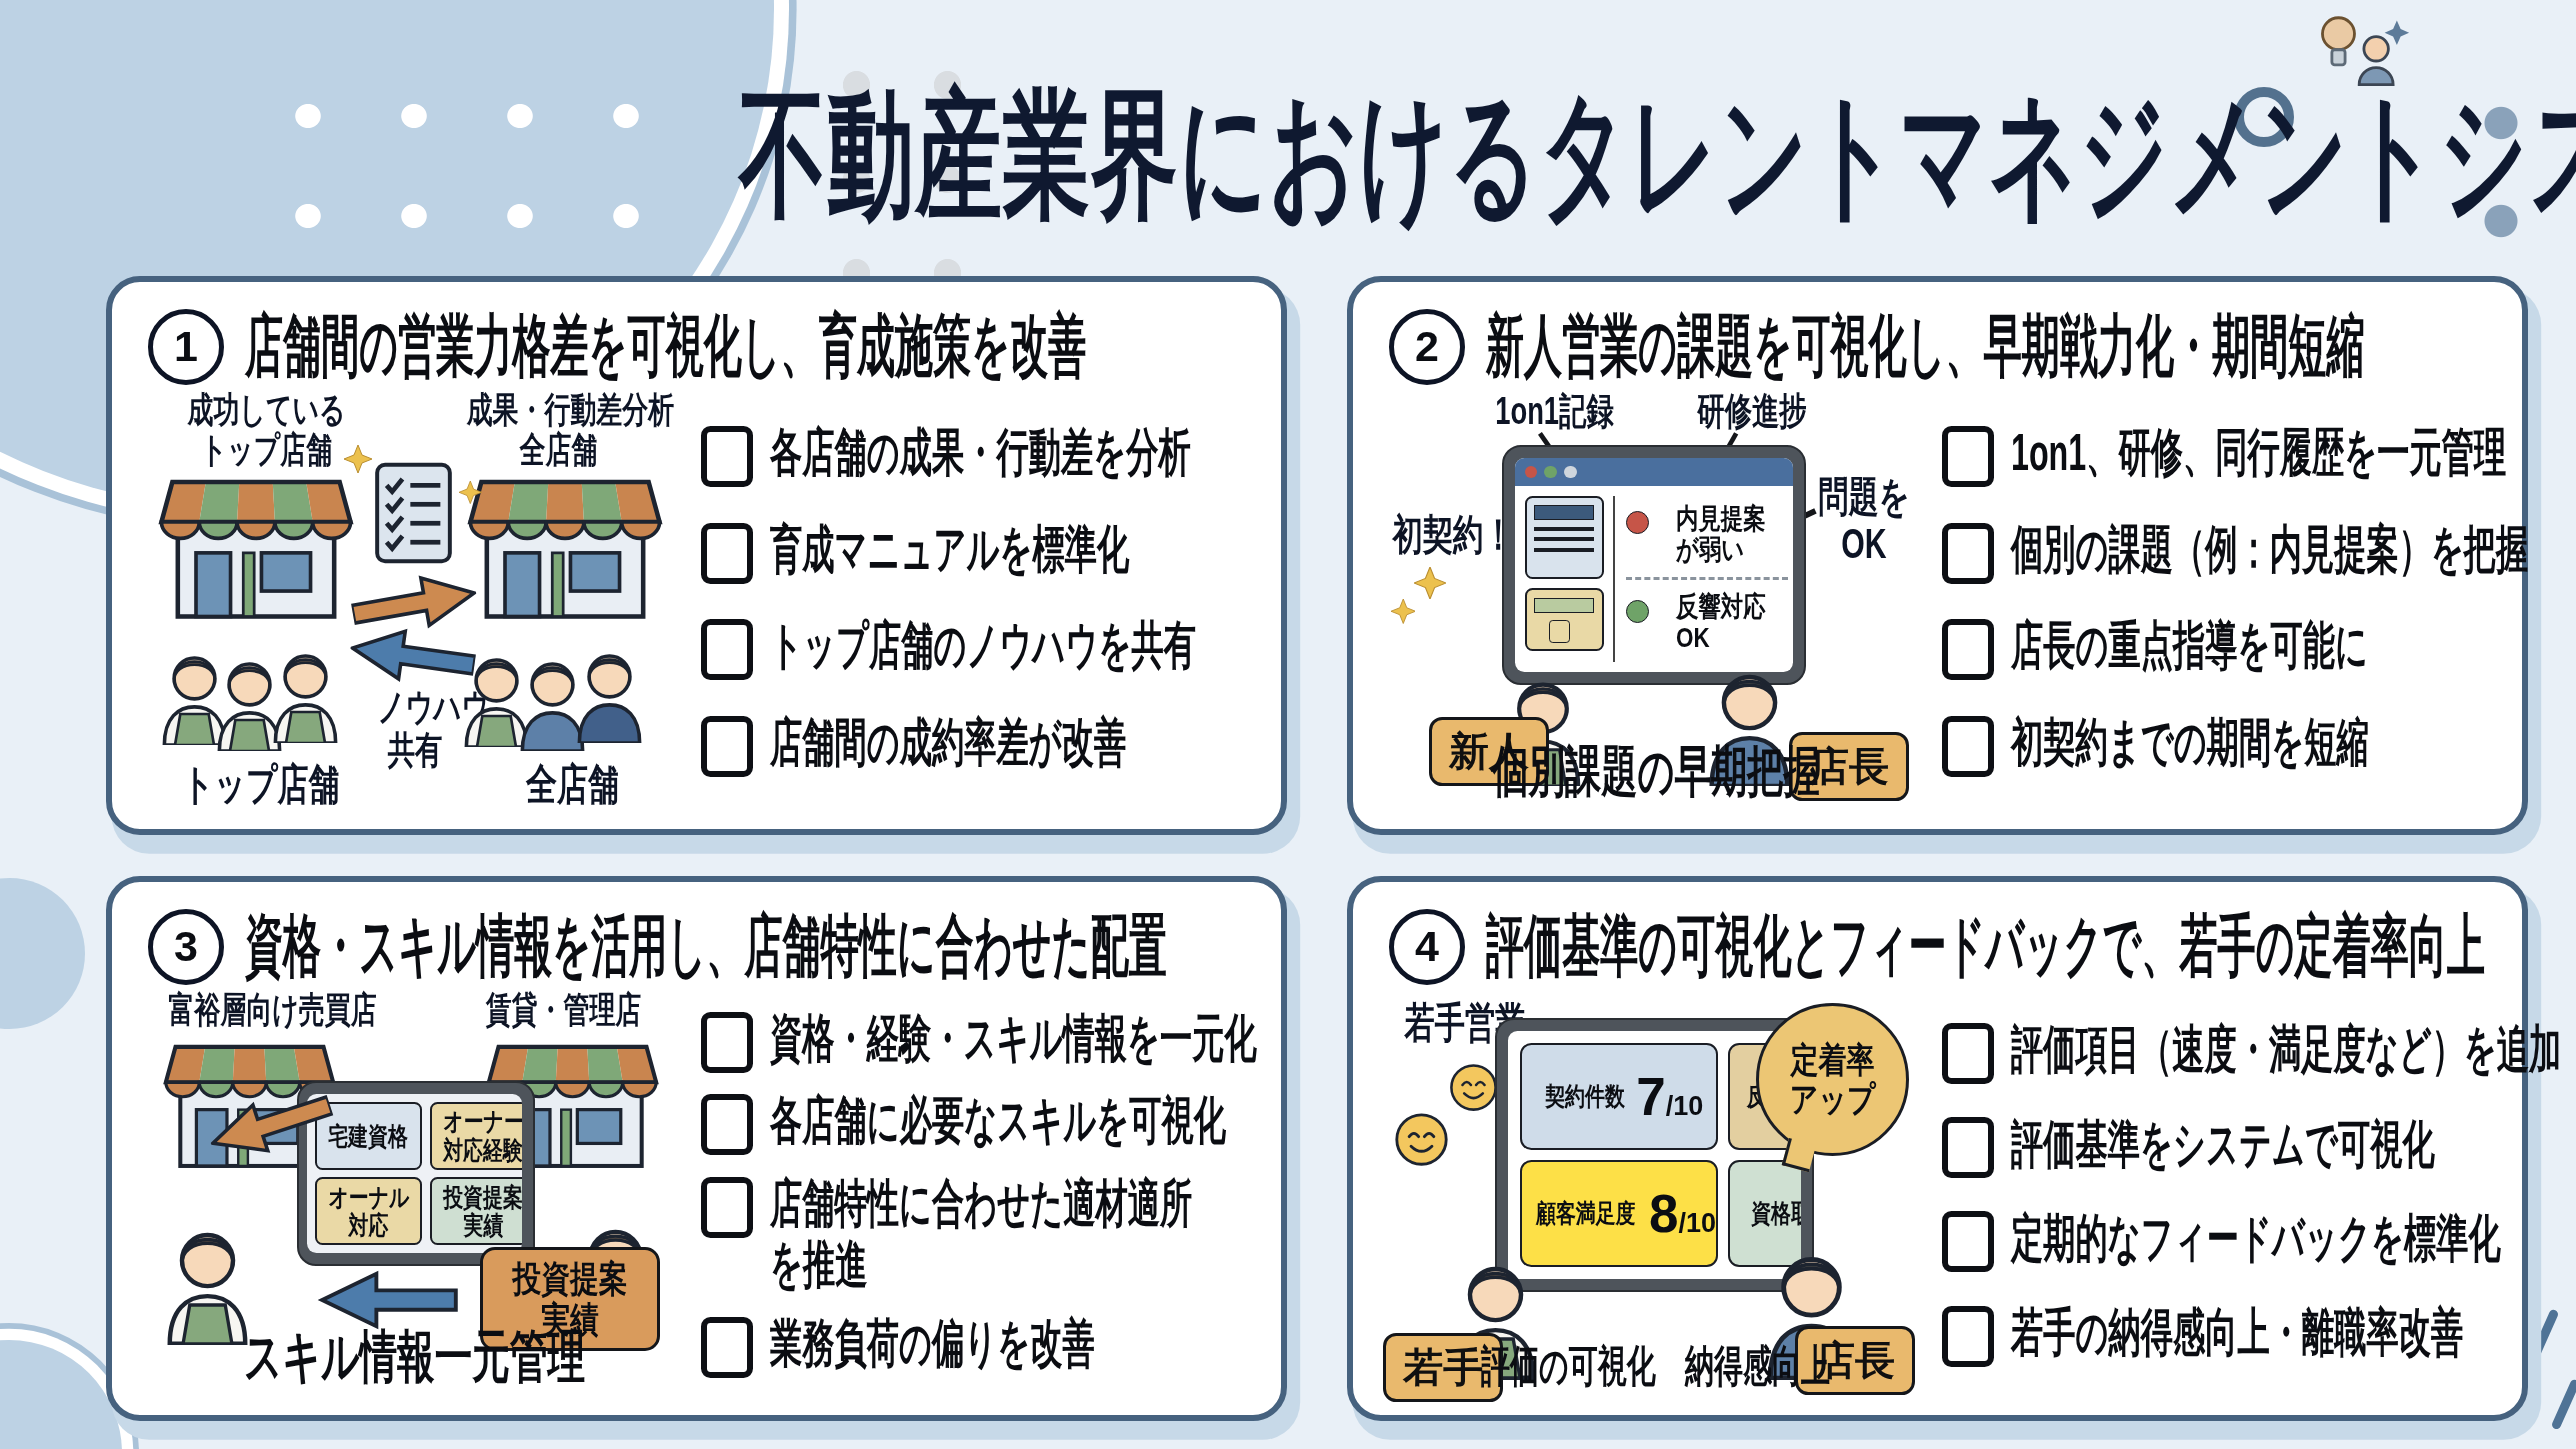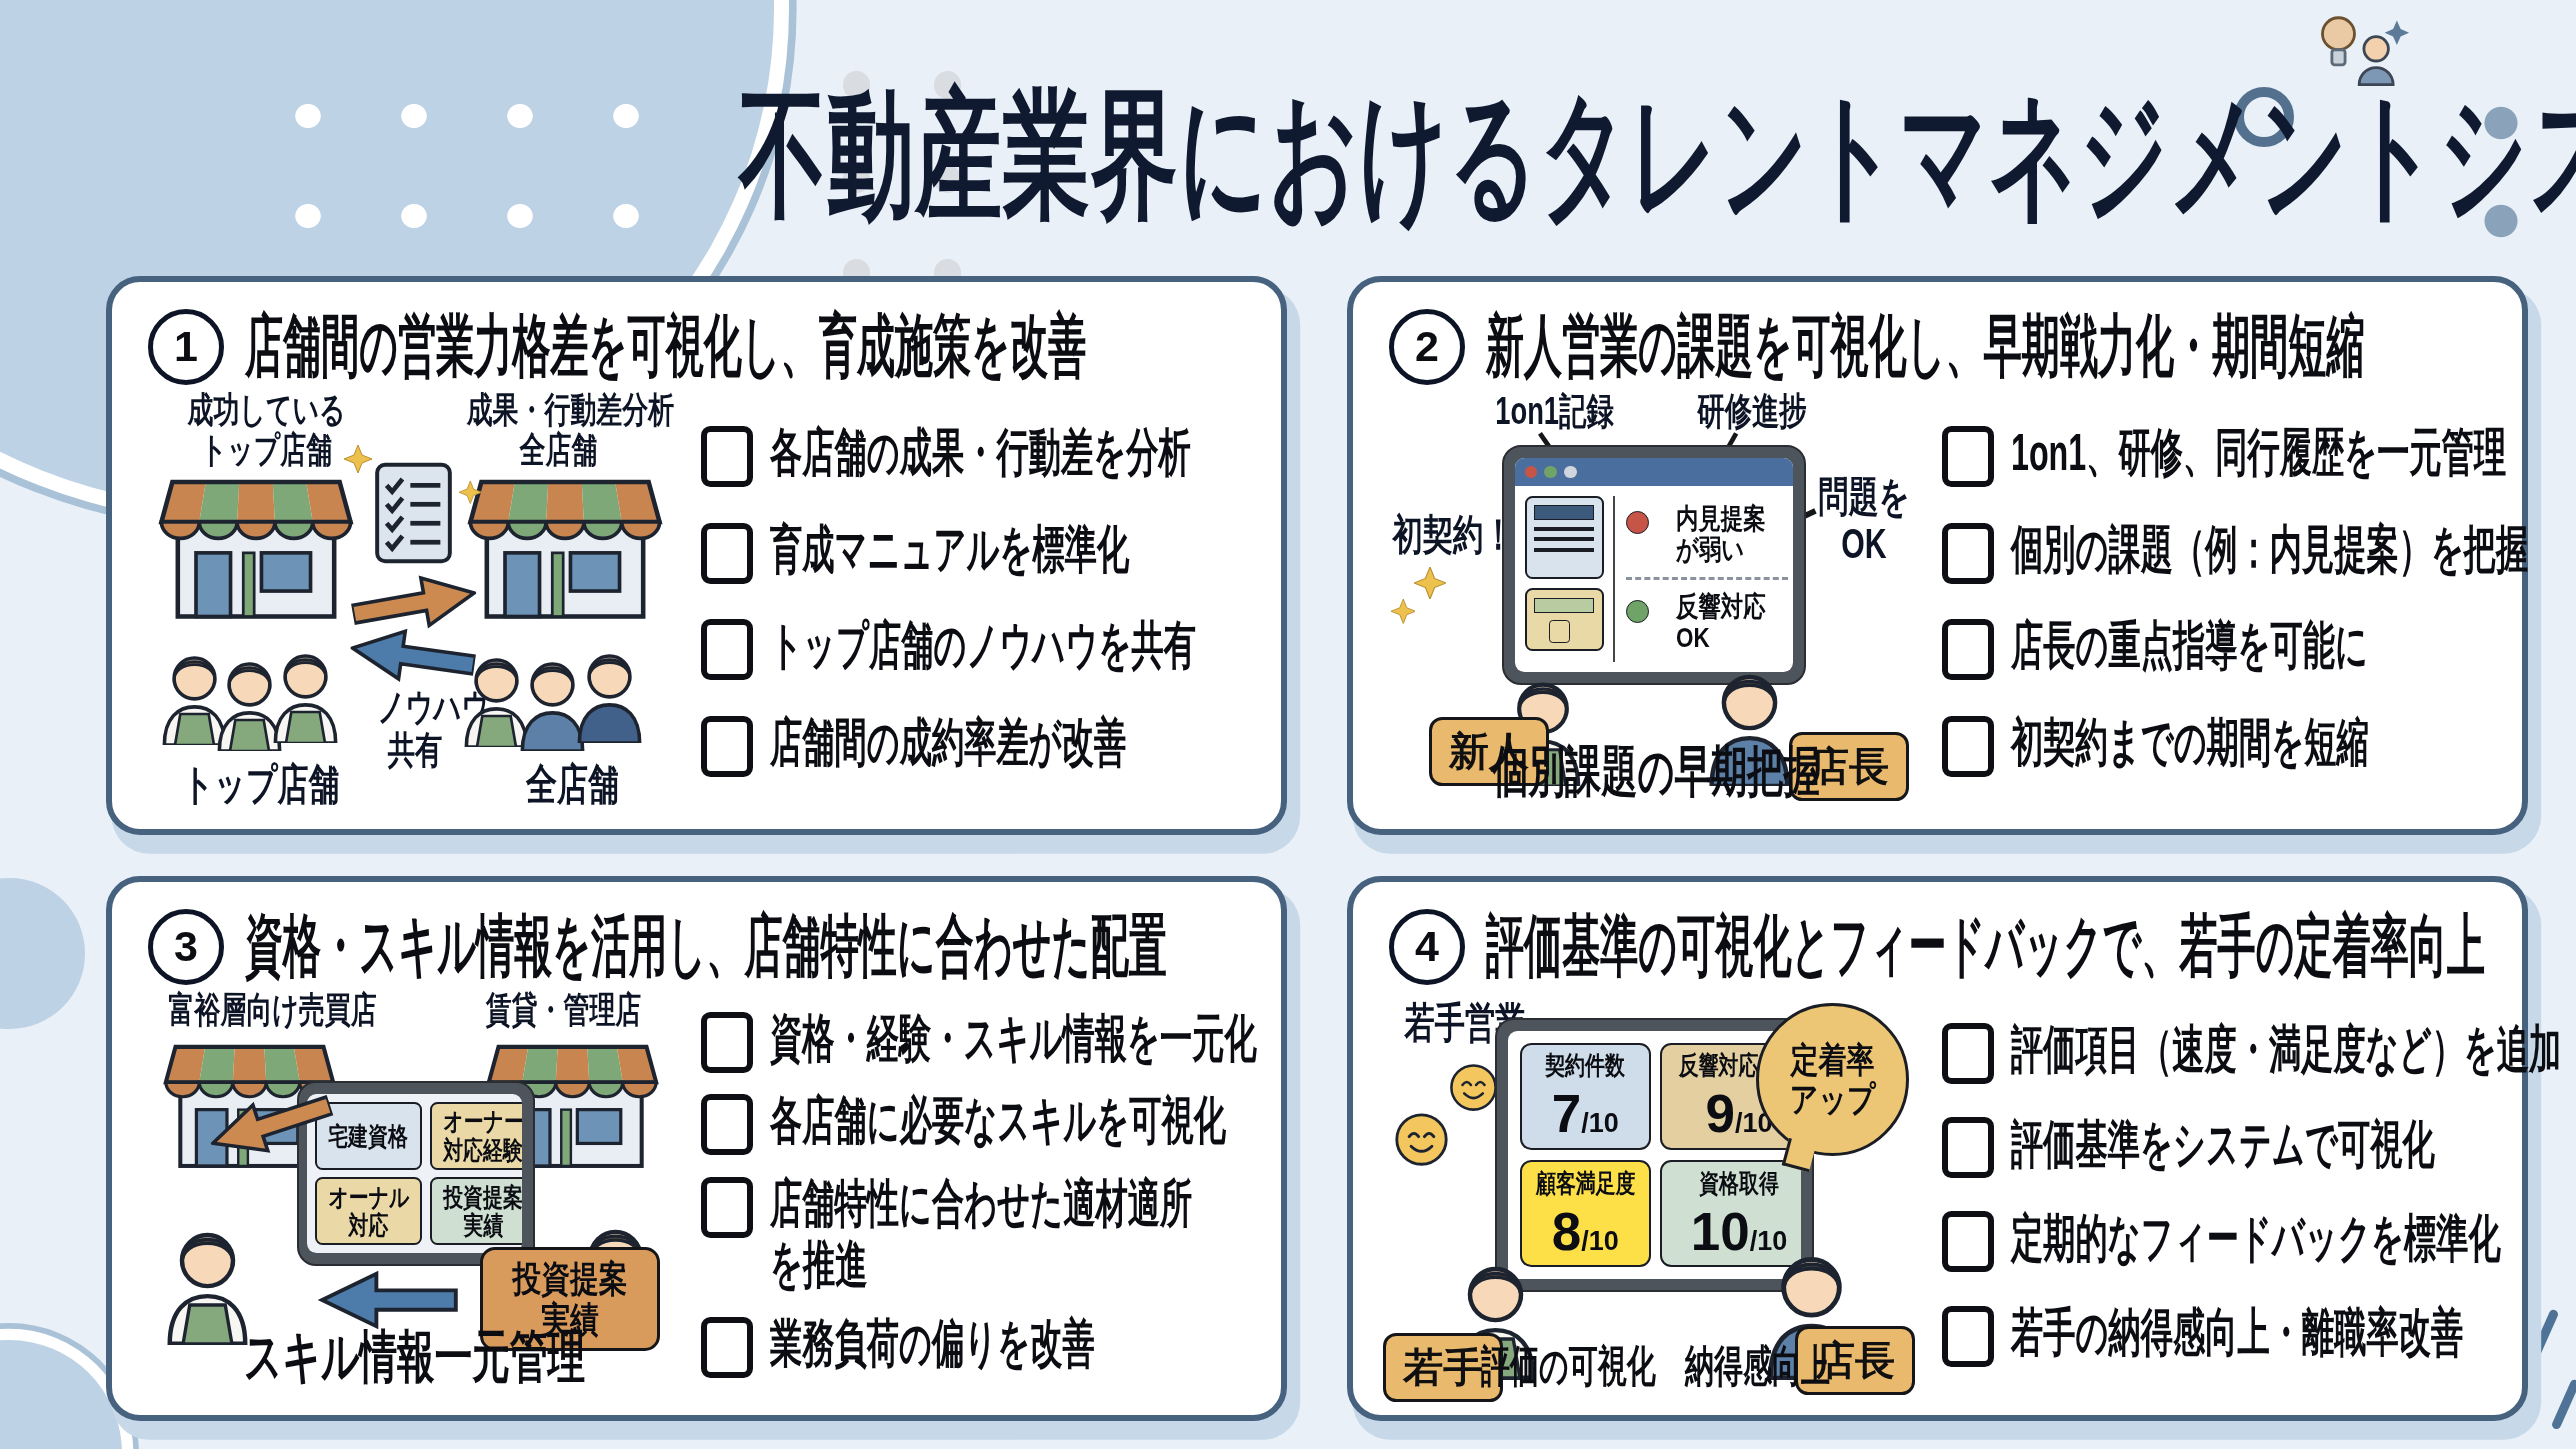--- a/index.html
+++ b/index.html
@@ -81,21 +81,21 @@
   
   .t3-grid{flex:1;display:grid;grid-template-columns:1fr 1fr;gap:7.5px;padding:7.5px;background:#eef1f5;}
   .chip{border:2.8px solid #1a1d24;border-radius:7.5px;display:flex;flex-direction:column;align-items:center;justify-content:center;
     font-size:25.5px;font-weight:900;line-height:1.12;text-align:center;}
   .chip .cx8{display:inline-block;transform:scaleX(.78);transform-origin:center;white-space:nowrap;}
   .tag{position:absolute;background:#d99b5c;border:3.8px solid #14161a;border-radius:15px;padding:7.5px 15px;
     font-size:36px;font-weight:900;text-align:center;line-height:1.15;}
   .tag .l{display:block;transform:scaleX(.8);white-space:nowrap;}
   
   .t4-grid{flex:1;display:grid;grid-template-columns:1fr 1fr;grid-template-rows:1fr 1fr;gap:9.4px;padding:11.3px;}
-  .mcard{border:2.8px solid #1a1d24;border-radius:11.3px;display:flex;flex-direction:column;align-items:center;justify-content:center;gap:0px;}
+  .mcard{border:2.8px solid #1a1d24;border-radius:11.3px;display:flex;flex-direction:row;align-items:center;justify-content:center;gap:0px;}
   .mname{font-size:25.5px;font-weight:900;transform:scaleX(.78);white-space:nowrap;}
   .mscore{display:flex;align-items:baseline;font-weight:900;}
   .mbig{font-size:53px;}
   .mden{font-size:27px;}
   .bubble{position:absolute;width:147px;height:147px;background:#ecc674;border:3.8px solid #1a1d24;border-radius:50%;
     display:flex;flex-direction:column;align-items:center;justify-content:center;line-height:1.1;font-weight:900;font-size:35px;}
   .bubble .l{display:block;transform:scaleX(.8);white-space:nowrap;}
   .bubble-tail{position:absolute;width:24.5px;height:24.5px;background:#ecc674;border-left:3.8px solid #1a1d24;border-bottom:3.8px solid #1a1d24;transform:rotate(15deg);}
   .sp{position:absolute;}
 </style>

